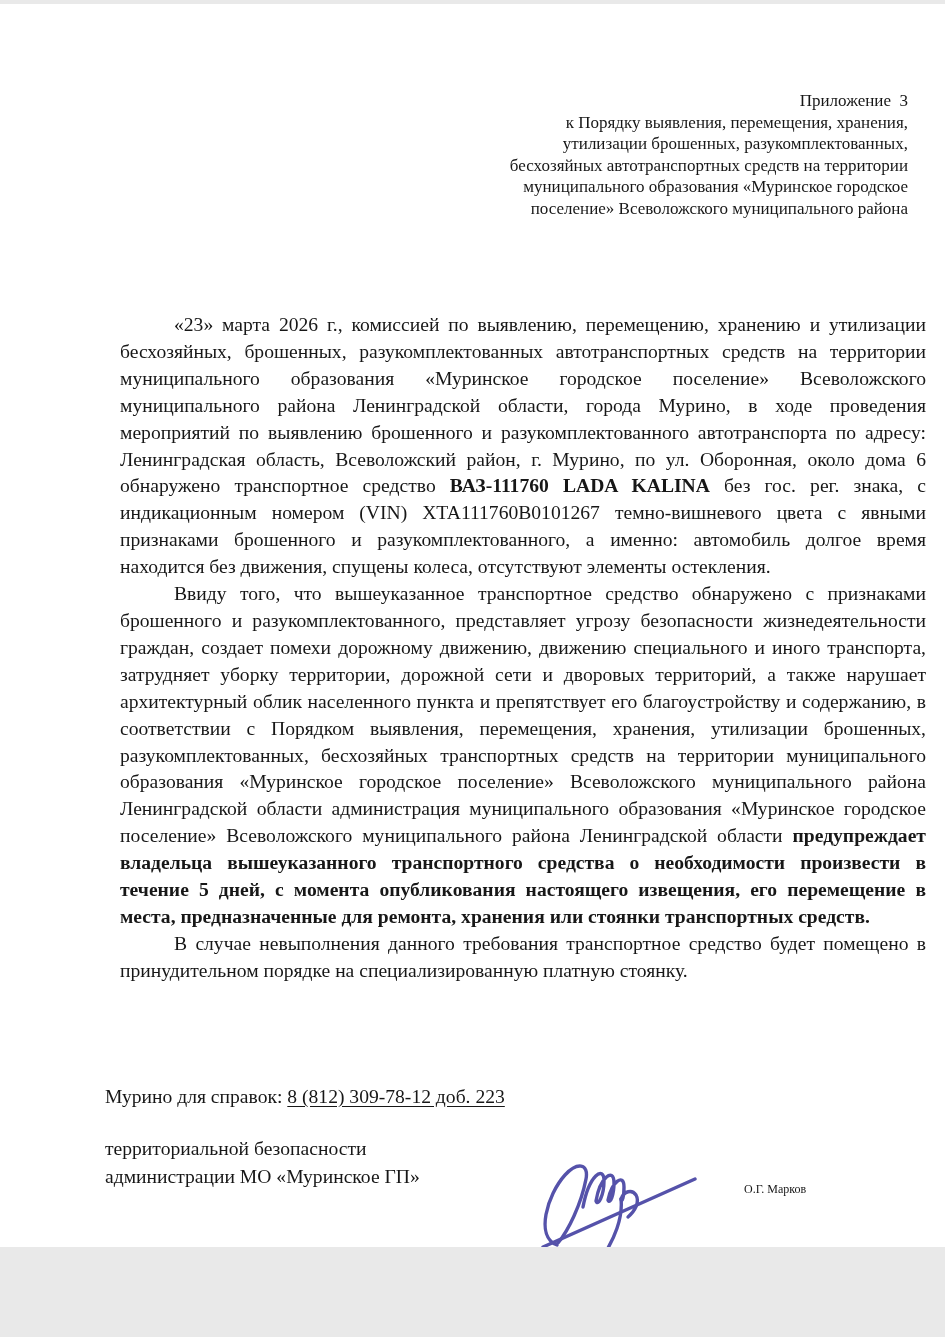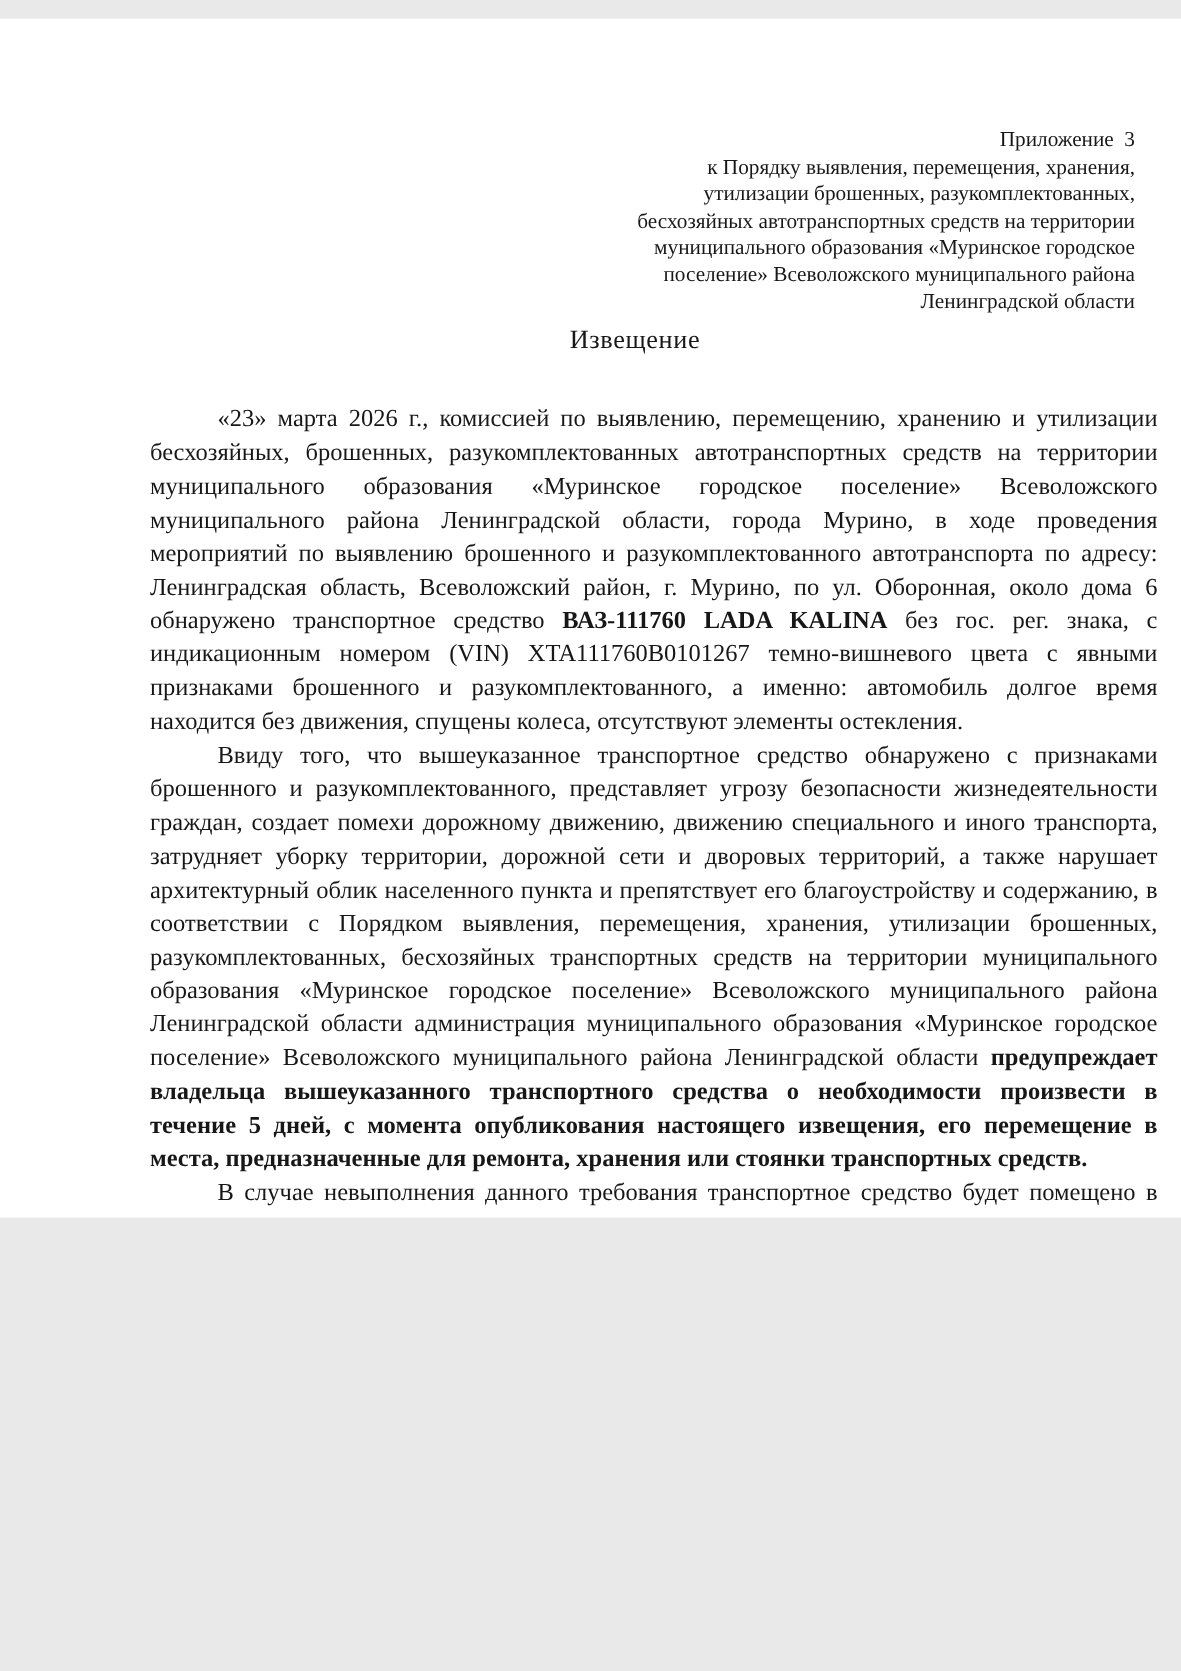--- a/index.html
+++ b/index.html
@@ -1,19 +1,19 @@
 <!DOCTYPE html>
 <html lang="ru"><head>
 <meta charset="utf-8">
 <style>
   html,body{margin:0;padding:0;background:#e9e9e9;}
   .page{
     position:relative;
-    width:945px;height:959px;
-    margin:15px auto;
+    width:945px;height:1243px;
+    margin:4px auto;
     background:#ffffff;
     font-family:"Liberation Serif","DejaVu Serif",serif;
     color:#171717;
     overflow:hidden;
   }
   .header-ref{
     position:absolute;
     top:86px;right:37px;
     width:560px;
     text-align:right;
@@ -63,34 +63,34 @@
     position:absolute;
     top:1133px;left:525px;
     width:180px;height:165px;
   }
 </style>
 </head>
 <body>
 
 <div class="page">
 
-  <div class="header-ref"><div>Приложение  3</div><div>к Порядку выявления, перемещения, хранения,</div><div>утилизации брошенных, разукомплектованных,</div><div>бесхозяйных автотранспортных средств на территории</div><div>муниципального образования «Муринское городское</div><div>поселение» Всеволожского муниципального района</div><div>Ленинградской области</div></div>
+  <div class="header-ref"><div>Приложение  3</div><div>к Порядку выявления, перемещения, хранения,</div><div>утилизации брошенных, разукомплектованных,</div><div>бесхозяйных автотранспортных средств на территории</div><div>муниципального образования «Муринское городское</div><div>поселение» Всеволожского муниципального района</div></div>
 
-  <div class="doc-title">Извещение</div>
 
   <div class="body-text">
     <p><span>«23» марта 2026 г., комиссией по выявлению, перемещению, хранению и утилизации бесхозяйных, брошенных, разукомплектованных автотранспортных средств на территории муниципального образования «Муринское городское поселение» Всеволожского муниципального района Ленинградской области, города Мурино, в ходе проведения мероприятий по выявлению брошенного и разукомплектованного автотранспорта по адресу: Ленинградская область, Всеволожский район, г. Мурино, по ул. Оборонная, около дома 6 обнаружено транспортное средство </span><span class="b">ВАЗ-111760 LADA KALINA</span><span> без гос. рег. знака, с индикационным номером (VIN) XTA111760B0101267 темно-вишневого цвета с явными признаками брошенного и разукомплектованного, а именно: автомобиль долгое время находится без движения, спущены колеса, отсутствуют элементы остекления.</span></p>
     <p><span>Ввиду того, что вышеуказанное транспортное средство обнаружено с признаками брошенного и разукомплектованного, представляет угрозу безопасности жизнедеятельности граждан, создает помехи дорожному движению, движению специального и иного транспорта, затрудняет уборку территории, дорожной сети и дворовых территорий, а также нарушает архитектурный облик населенного пункта и препятствует его благоустройству и содержанию, в соответствии с Порядком выявления, перемещения, хранения, утилизации брошенных, разукомплектованных, бесхозяйных транспортных средств на территории муниципального образования «Муринское городское поселение» Всеволожского муниципального района Ленинградской области администрация муниципального образования «Муринское городское поселение» Всеволожского муниципального района Ленинградской области </span><span class="b">предупреждает владельца вышеуказанного транспортного средства о необходимости произвести в течение 5 дней, с момента опубликования настоящего извещения, его перемещение в места, предназначенные для ремонта, хранения или стоянки транспортных средств.</span></p>
     <p><span>В случае невыполнения данного требования транспортное средство будет помещено в принудительном порядке на специализированную платную стоянку.</span></p>
   </div>
 
   <div class="phone-line"><span>Мурино для справок: </span><span class="u">8 (812) 309-78-12 доб. 223</span></div>
 
   <div class="sign-position">
       <div>территориальной безопасности</div>
+      <div>администрации МО «Муринское ГП»</div>
     </div>
 
   <svg class="signature" viewBox="0 0 180 165" fill="none" xmlns="http://www.w3.org/2000/svg">
     <g stroke-width="3.4" stroke-linecap="round" stroke-linejoin="round" opacity="0.9" stroke="#4340a1">
       <path d="M 32 108 C 10 100 22 58 40 38 C 52 25 64 26 61 42 C 56 68 43 94 33 106"></path>
       <path d="M 58 70 C 64 38 79 28 79 44 C 79 58 73 70 71 64 C 75 40 89 30 89 46 C 89 58 85 68 83 63 C 87 44 99 36 99 50 C 99 60 97 66 96 62 C 99 54 107 52 111 58 C 115 65 110 74 103 80"></path>
       <path d="M 96 62 C 98 80 90 102 76 122"></path>
       <path d="M 170 42 L 18 110 C 32 124 56 130 70 119 C 75 115 73 129 71 137"></path>
     </g>
   </svg>

